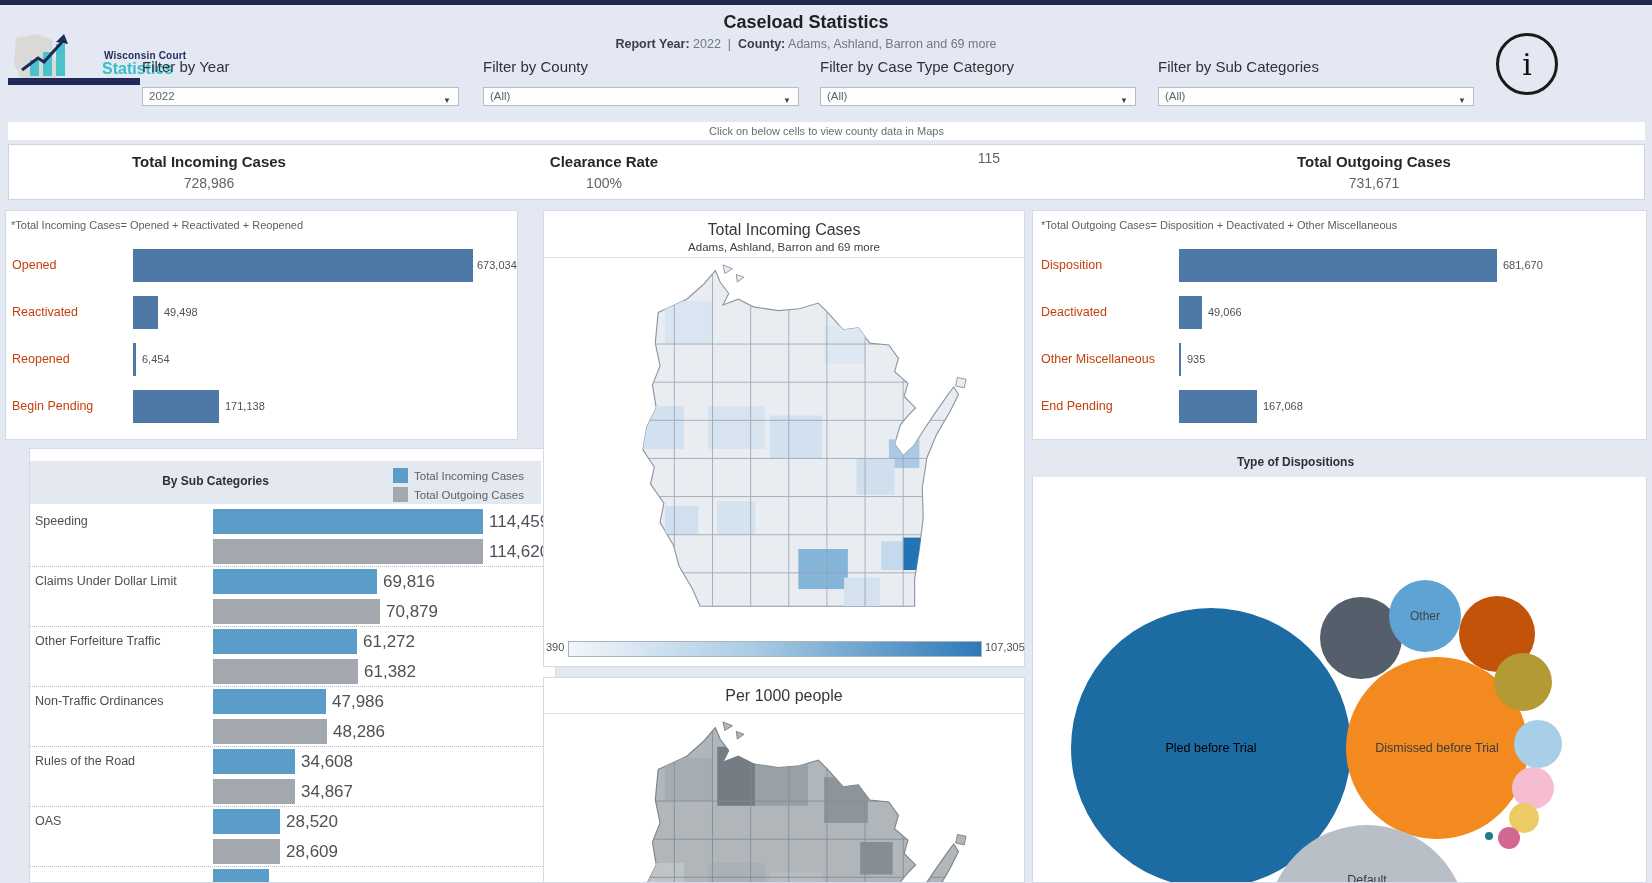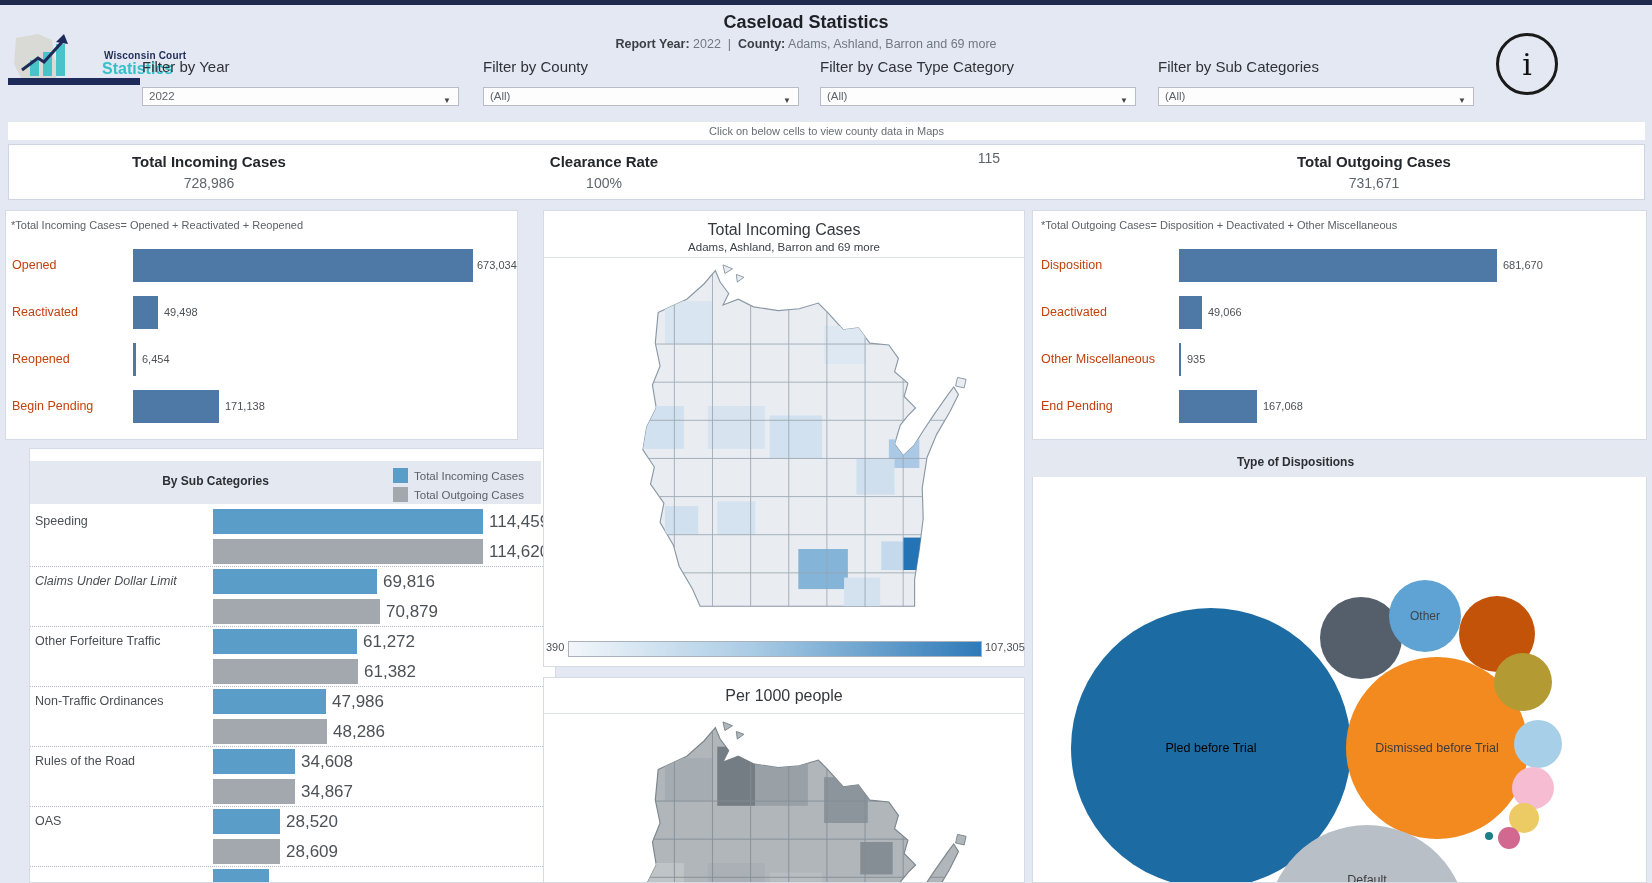--- a/index.html
+++ b/index.html
@@ -158,21 +158,21 @@
   <div class="legend-swatch" style="left:363px;top:38px;background:#a2a8ad;"></div>
   <div class="legend-label" style="left:384px;top:40px;">Total Outgoing Cases</div>
 
   <div class="sc-label" style="left:5px;top:60px;">Speeding</div>
   <div class="sc-bar-in" style="left:183px;top:60px;width:270px;"></div>
   <div class="sc-value" style="left:459px;top:60px;">114,459</div>
   <div class="sc-bar-out" style="left:183px;top:90px;width:270px;"></div>
   <div class="sc-value" style="left:459px;top:90px;">114,620</div>
   <div class="dotline" style="top:117px;"></div>
 
-  <div class="sc-label" style="left:5px;top:120px;font-style:italic;">Claims Under Dollar Limit</div>
+  <div class="sc-label" style="left:5px;top:120px;">Claims Under Dollar Limit</div>
   <div class="sc-bar-in" style="left:183px;top:120px;width:164px;"></div>
   <div class="sc-value" style="left:353px;top:120px;">69,816</div>
   <div class="sc-bar-out" style="left:183px;top:150px;width:167px;"></div>
   <div class="sc-value" style="left:356px;top:150px;">70,879</div>
   <div class="dotline" style="top:177px;"></div>
 
   <div class="sc-label" style="left:5px;top:180px;">Other Forfeiture Traffic</div>
   <div class="sc-bar-in" style="left:183px;top:180px;width:144px;"></div>
   <div class="sc-value" style="left:333px;top:180px;">61,272</div>
   <div class="sc-bar-out" style="left:183px;top:210px;width:145px;"></div>

